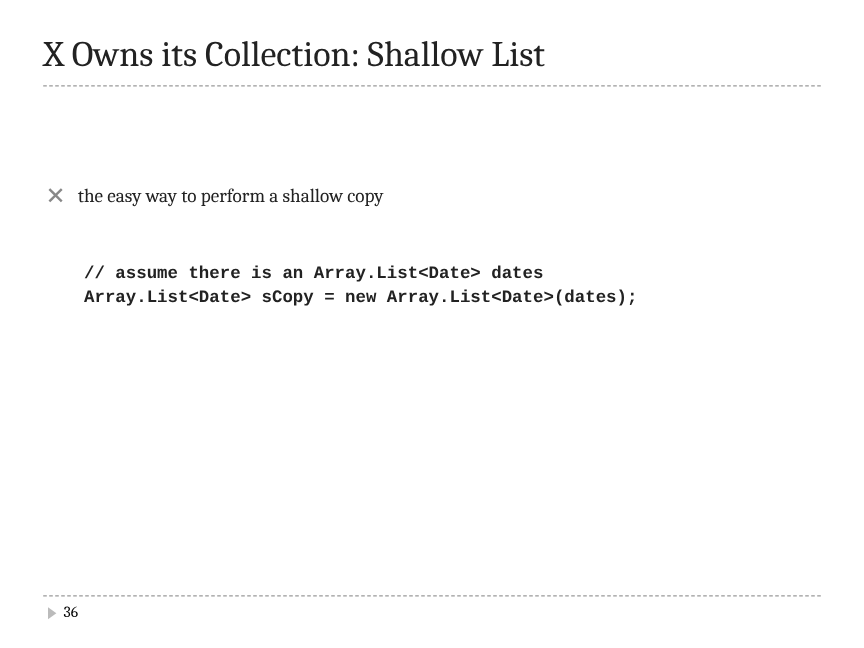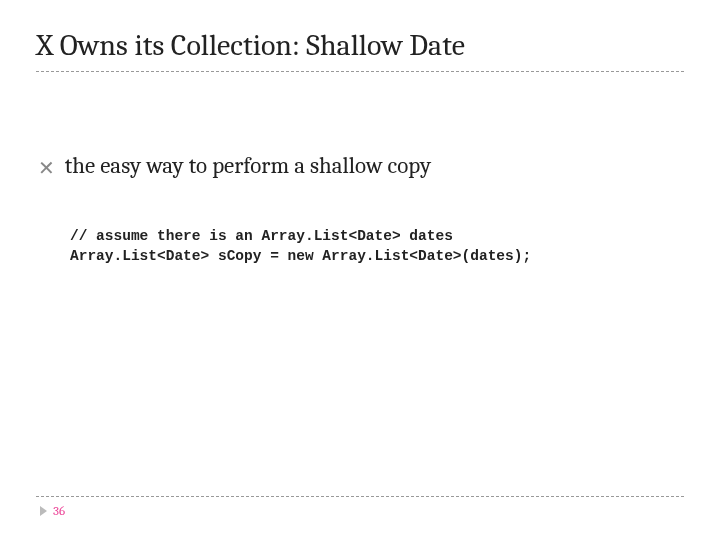--- a/index.html
+++ b/index.html
@@ -3,34 +3,34 @@
 <meta charset="utf-8">
 <style>
   * { margin: 0; padding: 0; box-sizing: border-box; }
   html, body { width: 720px; height: 540px; background: #fff; font-family: Cambria, Georgia, 'Times New Roman', serif; color: #222; }
   .slide { position: relative; width: 720px; height: 540px; padding: 28px 36px 24px 36px; }
   .title { font-size: 30px; font-weight: 400; letter-spacing: 0px; margin-bottom: 8px; }
   .dashed { border: none; border-top: 1.5px dashed #999; margin: 6px 0 0 0; }
   .body { margin-top: 80px; }
   .bullet-row { display: flex; align-items: baseline; gap: 10px; margin-left: 2px; }
   .bullet-icon { font-family: Arial, sans-serif; font-size: 20px; color: #888; line-height: 1; position: relative; top: 2px; }
-  .bullet-text { font-size: 23px; font-family: Cambria, Georgia, serif; }
+  .bullet-text { font-size: 16px; font-family: Cambria, Georgia, serif; }
   .code-block { margin-top: 48px; margin-left: 34px; font-family: 'Courier New', Courier, monospace; font-size: 14.5px; font-weight: bold; line-height: 1.35; white-space: pre; }
   .footer { position: absolute; left: 36px; right: 36px; bottom: 22px; }
   .footer-dashed { border: none; border-top: 1.5px dashed #999; }
   .page-row { display: flex; align-items: center; gap: 6px; margin-top: 6px; margin-left: 4px; }
   .tri { width: 0; height: 0; border-top: 5px solid transparent; border-bottom: 5px solid transparent; border-left: 7px solid #bbb; }
-  .page-num { font-size: 13px; color: #ec4899; font-family: Cambria, Georgia, serif; }
+  .page-num { font-size: 13px; color: #000000; font-family: Cambria, Georgia, serif; }
 </style>
 </head>
 <body>
 
 <div class="slide">
 
-  <h1 class="title">X Owns its Collection: Shallow Date</h1>
+  <h1 class="title">X Owns its Collection: Shallow List</h1>
   <hr class="dashed">
 
   <div class="body">
     <div class="bullet-row">
       <span class="bullet-icon">✕</span>
       <span class="bullet-text">the easy way to perform a shallow copy</span>
     </div>
 
     <div class="code-block"><span>// assume there is an Array.List&lt;Date&gt; dates</span>
 <span>Array.List&lt;Date&gt; sCopy = new Array.List&lt;Date&gt;(dates);</span></div>

